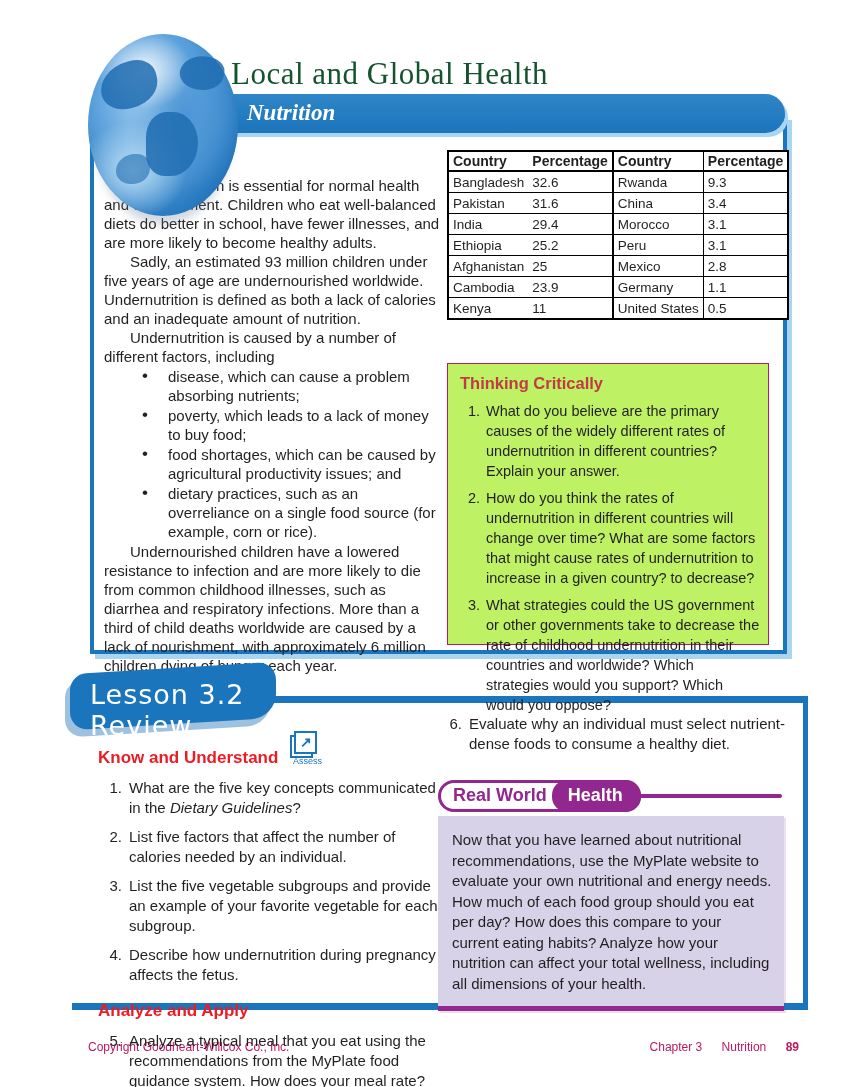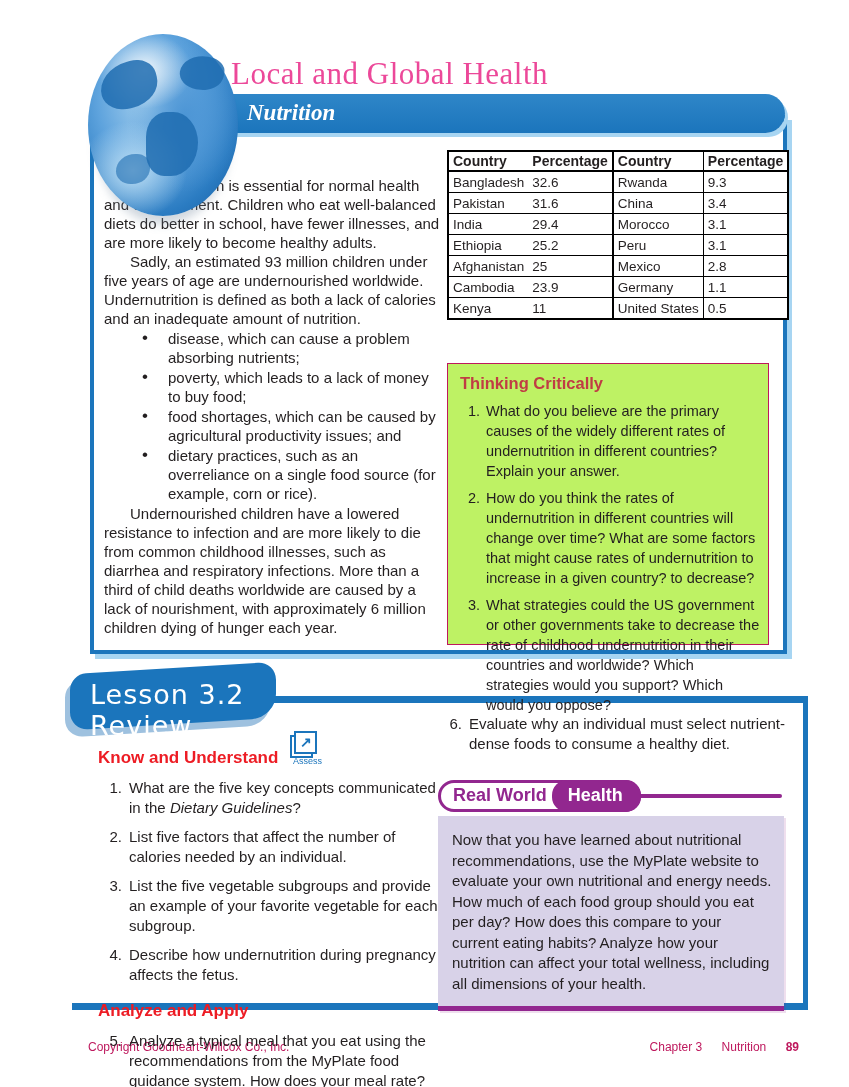--- a/index.html
+++ b/index.html
@@ -1,21 +1,21 @@
 <!DOCTYPE html>
 <html><head>
 <meta charset="utf-8">
 <style>
   html,body{margin:0;padding:0;background:#fff;}
   .page{position:relative;width:849px;height:1087px;background:#fff;
         font-family:"Liberation Sans",sans-serif;color:#231f20;overflow:hidden;}
 
   
   .page-title{position:absolute;left:231px;top:56px;font-family:"Liberation Serif",serif;
-              font-size:31px;color:#ec4899;letter-spacing:.5px;}
+              font-size:31px;color:#14532d;letter-spacing:.5px;}
   .nutrition-banner{position:absolute;left:221px;top:94px;width:564px;height:39px;
               background:linear-gradient(#2f86c8,#1b75bc);border-radius:10px 22px 22px 10px;
               box-shadow:3px 4px 0 #a7d5f2;z-index:3;}
   .nutrition-banner span{display:block;padding:6px 0 0 26px;font-family:"Liberation Serif",serif;
               font-style:italic;font-weight:bold;font-size:23px;color:#fff;}
   .globe{position:absolute;left:88px;top:34px;width:150px;height:182px;border-radius:50%;
          z-index:4;
          background:
            radial-gradient(ellipse 45% 30% at 38% 20%, rgba(255,255,255,.85), rgba(255,255,255,0) 70%),
            radial-gradient(ellipse 60% 45% at 30% 75%, #bfe0f5 0%, rgba(191,224,245,0) 60%),
@@ -126,20 +126,21 @@
   <div class="globe">
     <span class="land l1"></span>
     <span class="land l2"></span>
     <span class="land l3"></span>
     <span class="land l4"></span>
   </div>
 
   <div class="intro">
     <p>Good nutrition is essential for normal health and development. Children who eat well-balanced diets do better in school, have fewer illnesses, and are more likely to become healthy adults.</p>
     <p>Sadly, an estimated 93 million children under five years of age are undernourished worldwide. Undernutrition is defined as both a lack of calories and an inadequate amount of nutrition.</p>
+    <p>Undernutrition is caused by a number of different factors, including</p>
     <ul>
       <li>disease, which can cause a problem absorbing nutrients;</li>
       <li>poverty, which leads to a lack of money to buy food;</li>
       <li>food shortages, which can be caused by agricultural productivity issues; and</li>
       <li>dietary practices, such as an overreliance on a single food source (for example, corn or rice).</li>
     </ul>
     <p>Undernourished children have a lowered resistance to infection and are more likely to die from common childhood illnesses, such as diarrhea and respiratory infections. More than a third of child deaths worldwide are caused by a lack of nourishment, with approximately 6 million children dying of hunger each year.</p>
   </div>
 
   <table class="stat-table">

